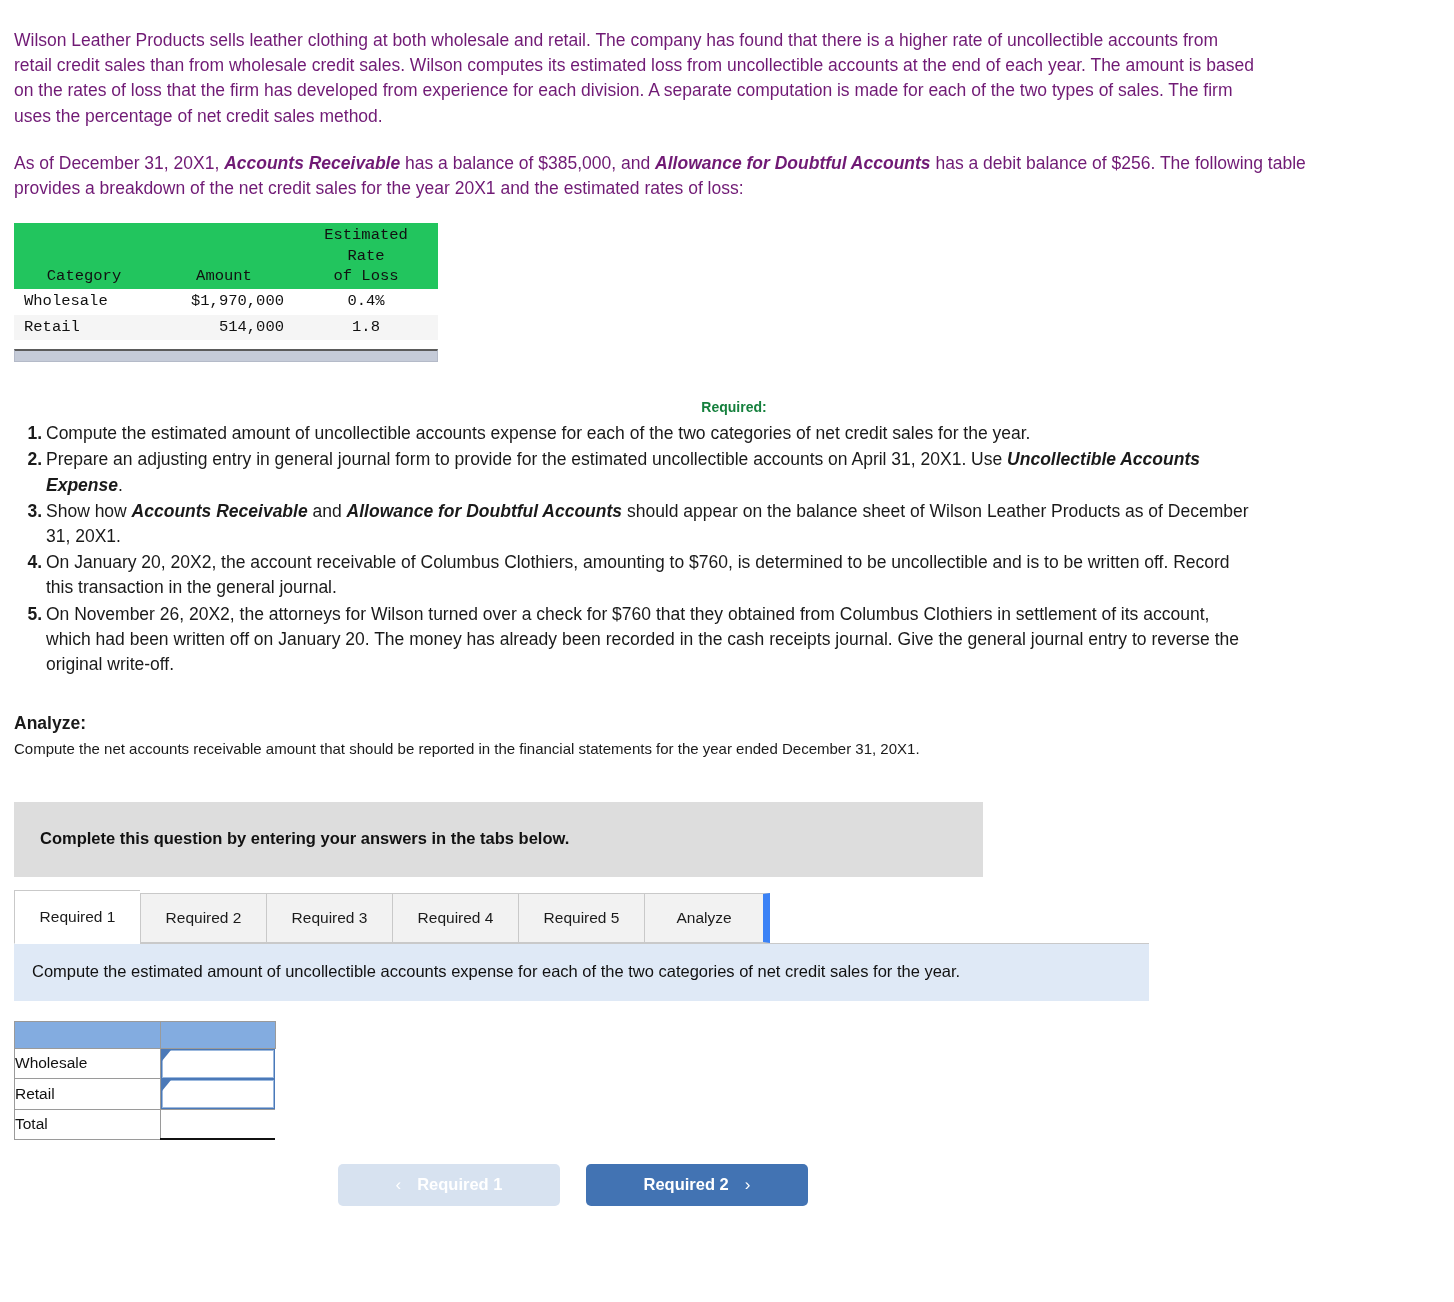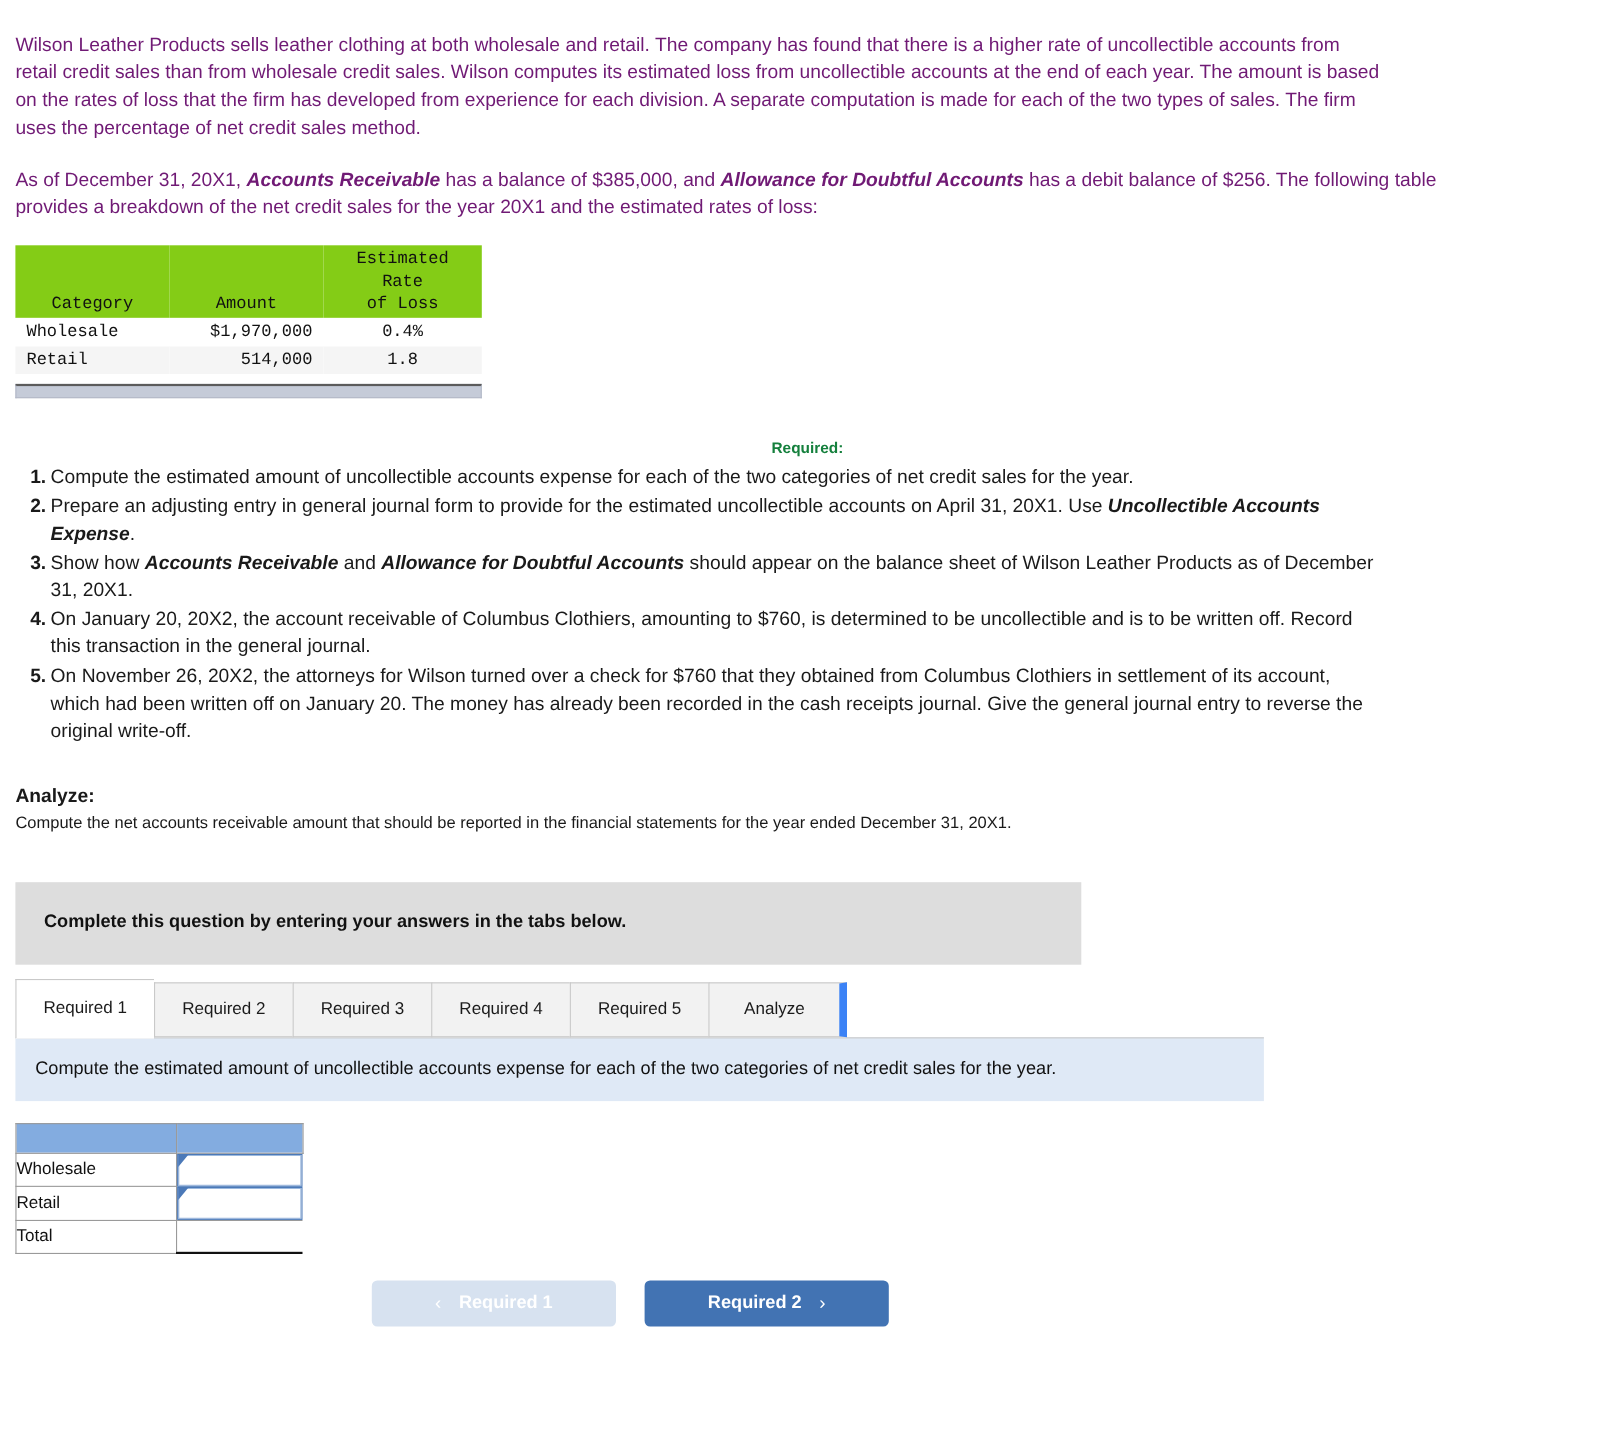--- a/index.html
+++ b/index.html
@@ -35,21 +35,21 @@
     width: 424px;
   }
   table.data-table {
     border-collapse: collapse;
     width: 424px;
     font-family: "Liberation Mono", "DejaVu Sans Mono", monospace;
     font-size: 15.5px;
     color: #111;
   }
   table.data-table th {
-    background: #84cc16;
+    background: #22c55e;
     font-weight: normal;
     padding: 2px 10px 3px 10px;
     vertical-align: bottom;
     text-align: center;
     line-height: 1.32;
   }
   table.data-table th.c-cat { text-align: center; width: 140px; margin-top: 48px; }
   table.data-table th.c-amt { text-align: center; width: 140px; }
   table.data-table th.c-rate { text-align: center; width: 144px; }
   table.data-table td {

